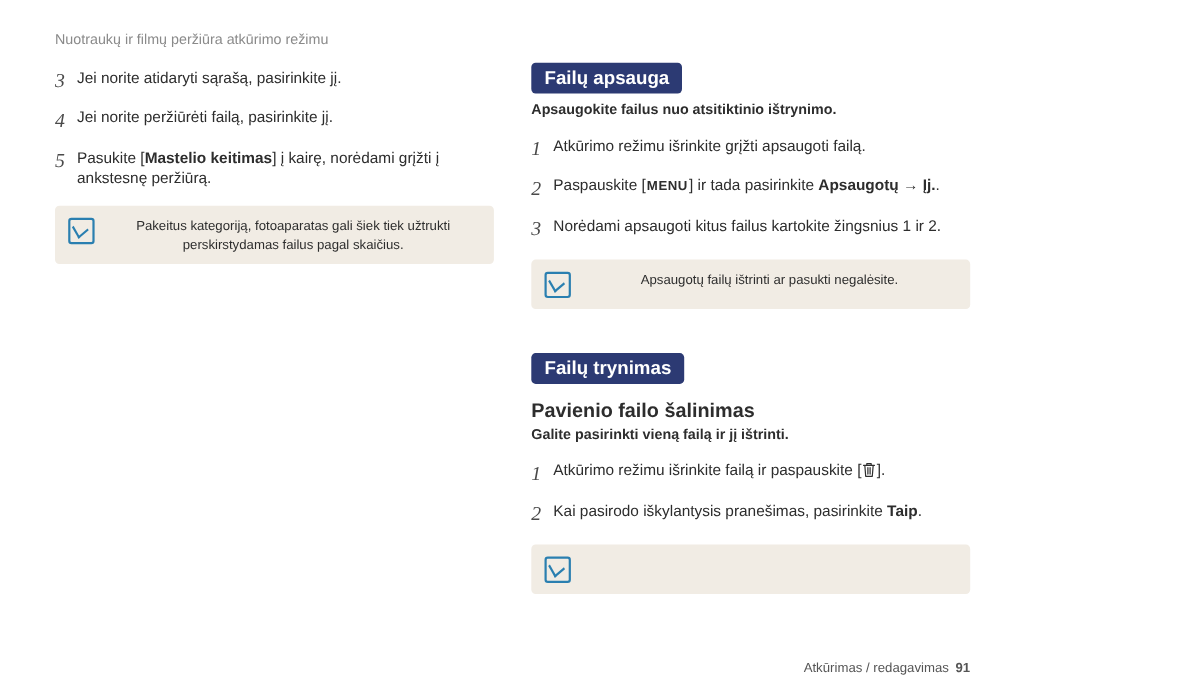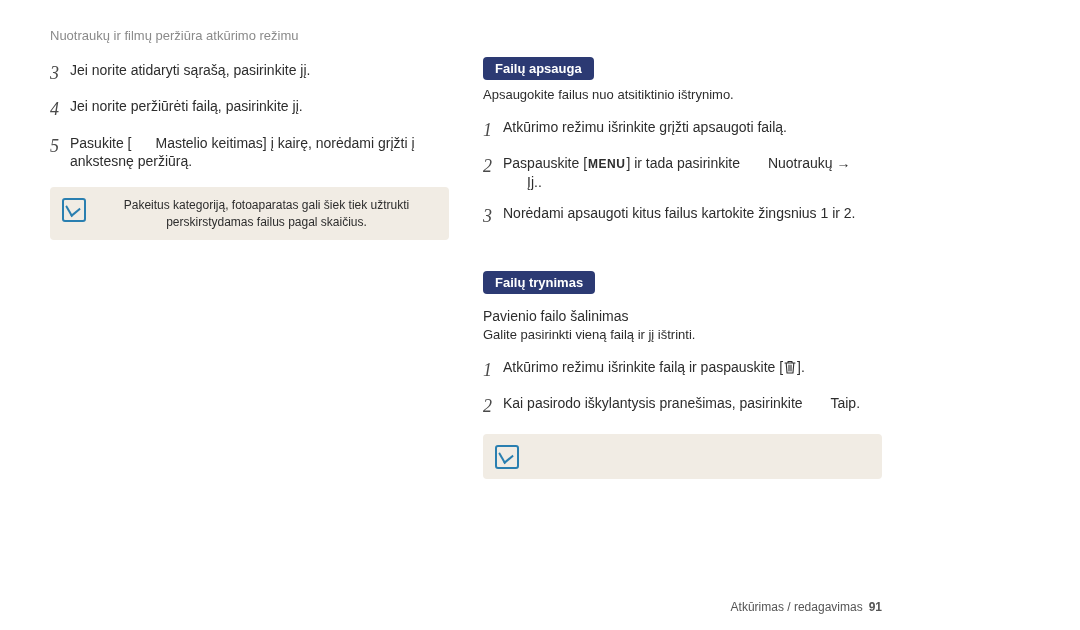--- a/index.html
+++ b/index.html
@@ -47,21 +47,21 @@
     font-family: Georgia, "Times New Roman", serif;
     font-size: 18px;
     color: #4a4a4a;
     padding-top: 0;
   }
   .num-body {
     flex: 1;
     font-size: 14px;
     color: #2d2d2d;
   }
-  .num-body .bold { font-weight: 400; margin-left: 24px; }
+  .num-body .bold { font-weight: 700; }
   .notebox {
     background: #f1ece4;
     border-radius: 4px;
     padding: 10px 12px 10px 12px;
     display: flex;
     gap: 10px;
     margin: 10px 0 4px 0;
   }
   .notebox .icon {
     flex: none;
@@ -85,36 +85,37 @@
     flex: 1;
     font-size: 12px;
     color: #2d2d2d;
     line-height: 1.35;
     text-align: center;
   }
   .pill {
     display: inline-block;
     background: #2c3a73;
     color: #ffffff;
-    font-size: 13px;
+    font-size: 17px;
     font-weight: 700;
     padding: 4px 12px;
     border-radius: 4px;
     margin-bottom: 6px;
     margin-top: 2px;
   }
   .desc {
     font-size: 13px;
     color: #2d2d2d;
     line-height: 1.4;
     margin-bottom: 8px;
+    font-weight: bold;
   }
   .subhead {
-    font-weight: 400;
-    font-size: 14px;
+    font-weight: 700;
+    font-size: 18px;
     margin: 8px 0 2px 0;
   }
   .menu-key {
     display: inline-block;
     font-family: "Arial Black", Arial, sans-serif;
     font-weight: 900;
     letter-spacing: 0.5px;
     font-size: 12px;
     vertical-align: baseline;
     margin: 0 1px;
@@ -173,28 +174,32 @@
       <div><span class="pill">Failų apsauga</span></div>
       <div class="desc">Apsaugokite failus nuo atsitiktinio ištrynimo.</div>
 
       <div class="num-row">
         <div class="num">1</div>
         <div class="num-body">Atkūrimo režimu išrinkite grįžti apsaugoti failą.</div>
       </div>
       <div class="num-row">
         <div class="num">2</div>
         <div class="num-body">
-          <span>Paspauskite [</span><span class="menu-key">MENU</span><span>] ir tada pasirinkite </span><span class="bold">Nuotraukų</span><span> → </span><span class="bold">Įj.</span><span>.</span>
+          <span>Paspauskite [</span><span class="menu-key">MENU</span><span>] ir tada pasirinkite </span><span class="bold">Apsaugotų</span><span> → </span><span class="bold">Įj.</span><span>.</span>
         </div>
       </div>
       <div class="num-row">
         <div class="num">3</div>
         <div class="num-body">Norėdami apsaugoti kitus failus kartokite žingsnius 1 ir 2.</div>
       </div>
 
+      <div class="notebox">
+        <div class="icon"></div>
+        <div class="note-text">Apsaugotų failų ištrinti ar pasukti negalėsite.</div>
+      </div>
 
       <div class="sec-gap"></div>
 
       <div><span class="pill">Failų trynimas</span></div>
 
       <div class="subhead">Pavienio failo šalinimas</div>
       <div class="desc">Galite pasirinkti vieną failą ir jį ištrinti.</div>
 
       <div class="num-row">
         <div class="num">1</div>

